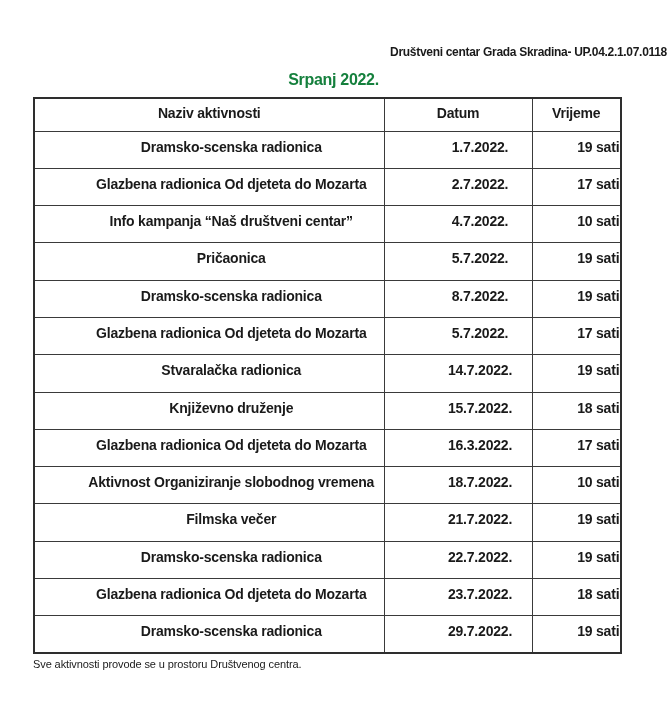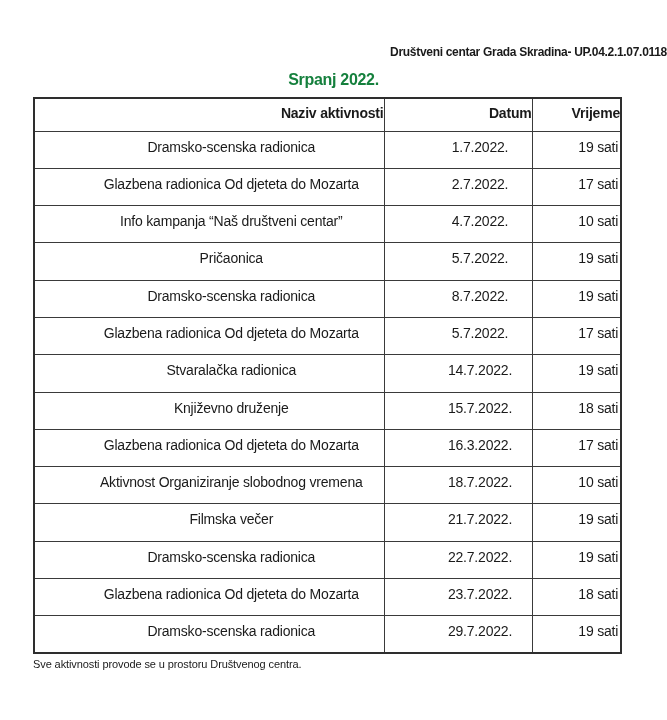--- a/index.html
+++ b/index.html
@@ -54,26 +54,25 @@
     letter-spacing: -0.2px;
     line-height: 17px;
     color: #1a1a1a;
     overflow: hidden;
     white-space: nowrap;
   }
   table.schedule th {
     height: 33px;
     padding-top: 6px;
     font-weight: bold;
-    text-align: right;
   }
   table.schedule td {
     height: 37.3px;
     padding-top: 7px;
-    font-weight: normal;
+    font-weight: bold;
     padding-left: 44px;
   }
   .footnote {
     margin-top: 4px;
     font-size: 11px;
     letter-spacing: -0.1px;
     line-height: 13px;
     color: #1a1a1a;
     
     width: 587px;

